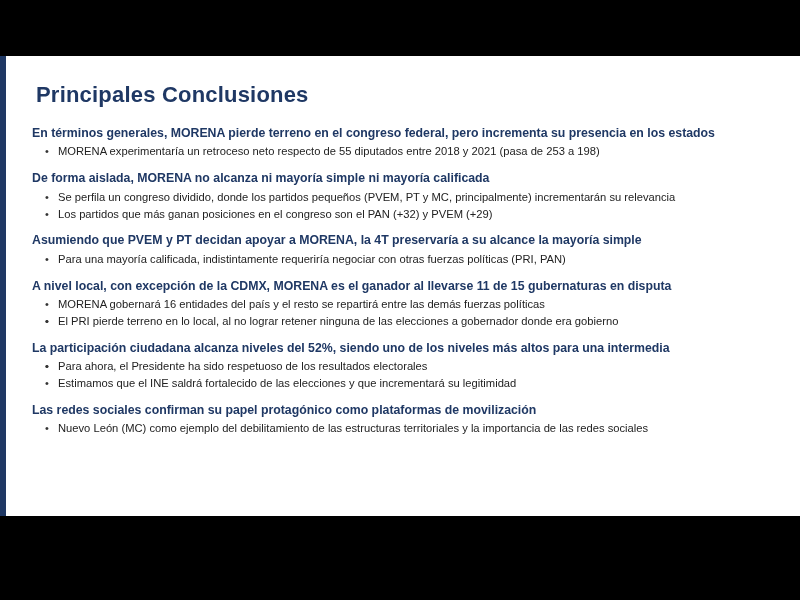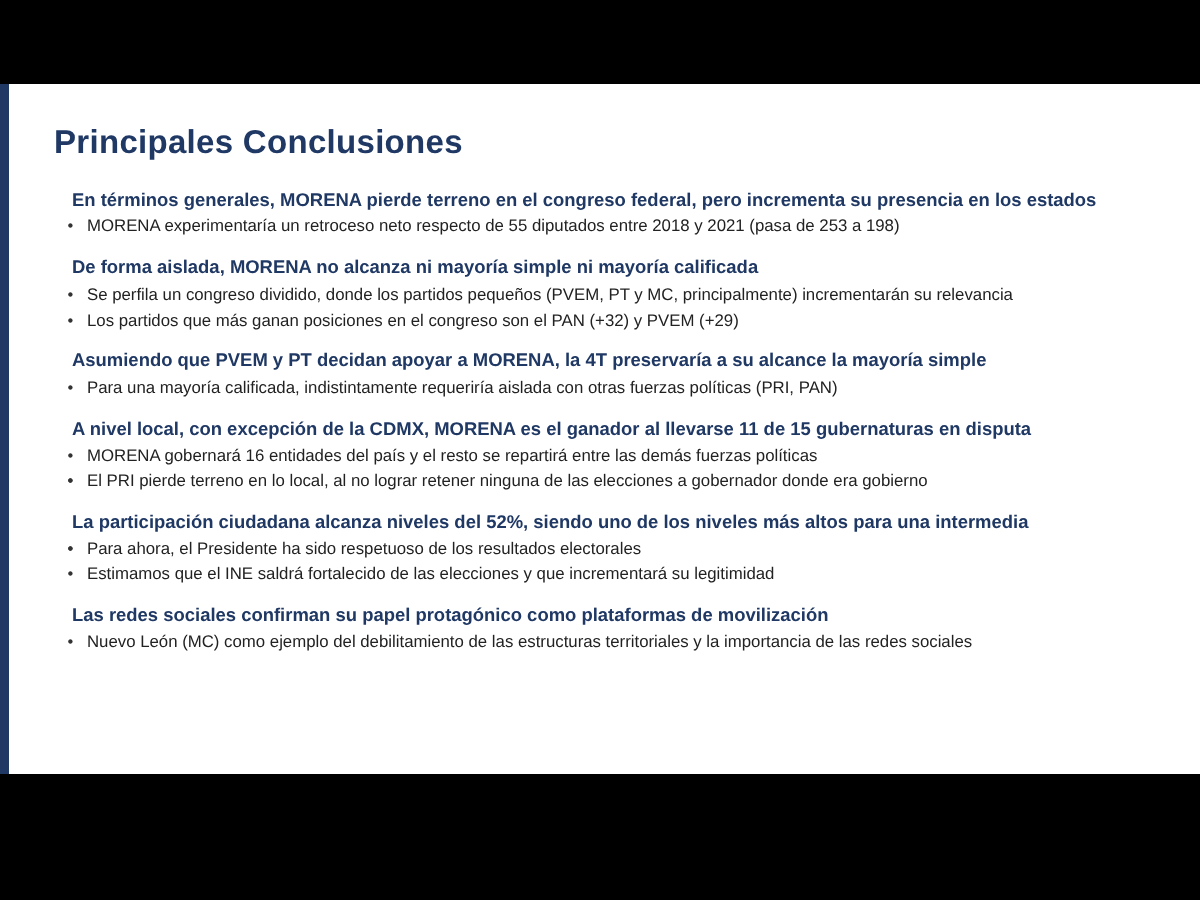--- a/index.html
+++ b/index.html
@@ -47,21 +47,21 @@
     letter-spacing: 0.2px;
     margin: 0 0 18px 4px;
   }
   .section {
     margin-bottom: 11px;
   }
   .section-heading {
     font-size: 12.3px;
     font-weight: bold;
     color: #1f3864;
-    margin: 0 0 3px 16px;
+    margin: 0 0 3px 0;
     line-height: 1.25;
   }
   .bullets {
     list-style: none;
     margin: 0;
     padding: 0;
   }
   .bullet {
     position: relative;
     font-size: 11.2px;
@@ -99,21 +99,21 @@
           <div class="section">
             <div class="section-heading">De forma aislada, MORENA no alcanza ni mayoría simple ni mayoría calificada</div>
             <ul class="bullets">
               <li class="bullet"><span class="dot">•</span><span class="bullet-text">Se perfila un congreso dividido, donde los partidos pequeños (PVEM, PT y MC, principalmente) incrementarán su relevancia</span></li>
               <li class="bullet"><span class="dot">•</span><span class="bullet-text">Los partidos que más ganan posiciones en el congreso son el PAN (+32) y PVEM (+29)</span></li>
             </ul>
           </div>
           <div class="section">
             <div class="section-heading">Asumiendo que PVEM y PT decidan apoyar a MORENA, la 4T preservaría a su alcance la mayoría simple</div>
             <ul class="bullets">
-              <li class="bullet"><span class="dot">•</span><span class="bullet-text">Para una mayoría calificada, indistintamente requeriría aislada con otras fuerzas políticas (PRI, PAN)</span></li>
+              <li class="bullet"><span class="dot">•</span><span class="bullet-text">Para una mayoría calificada, indistintamente requeriría negociar con otras fuerzas políticas (PRI, PAN)</span></li>
             </ul>
           </div>
           <div class="section">
             <div class="section-heading">A nivel local, con excepción de la CDMX, MORENA es el ganador al llevarse 11 de 15 gubernaturas en disputa</div>
             <ul class="bullets">
               <li class="bullet"><span class="dot">•</span><span class="bullet-text">MORENA gobernará 16 entidades del país y el resto se repartirá entre las demás fuerzas políticas</span></li>
               <li class="bullet"><span class="dot">•</span></li>
               <li class="bullet"><span class="dot">•</span><span class="bullet-text">El PRI pierde terreno en lo local, al no lograr retener ninguna de las elecciones a gobernador donde era gobierno</span></li>
             </ul>
           </div>

